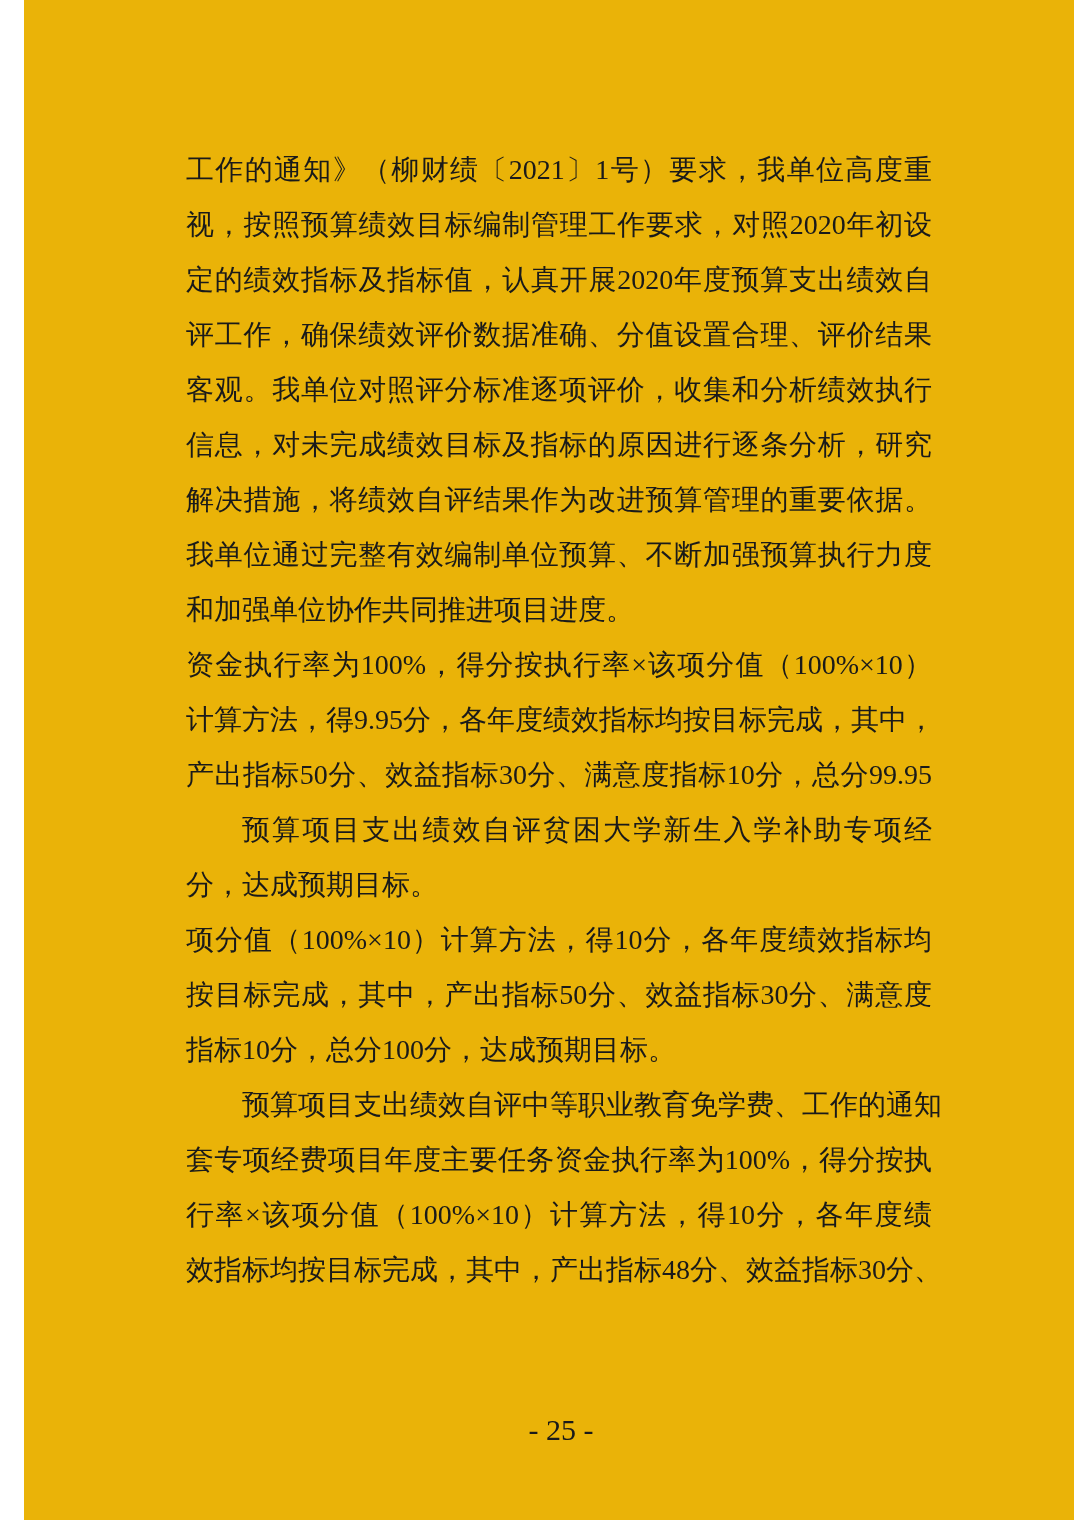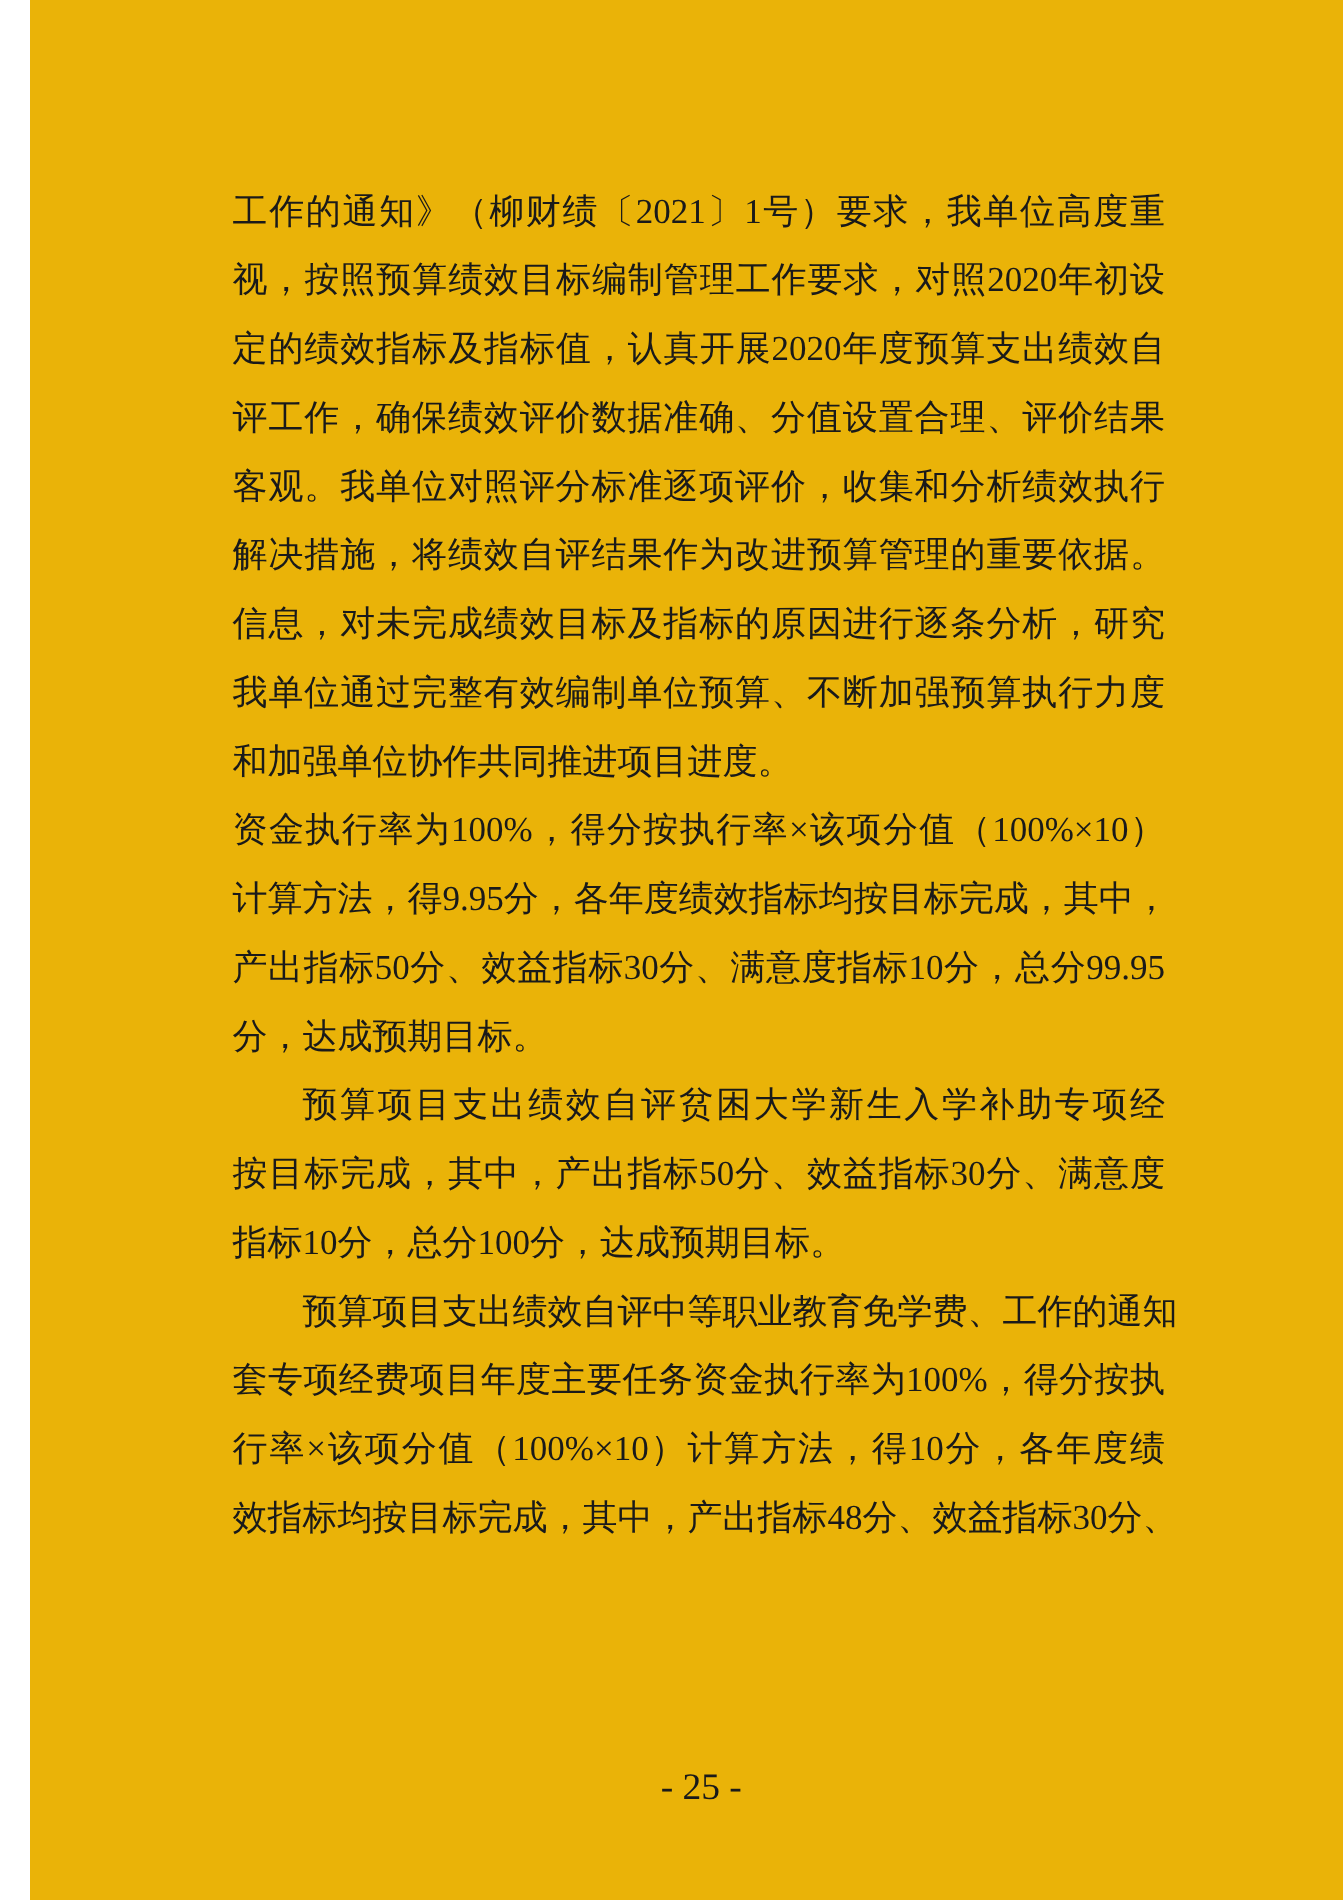--- a/index.html
+++ b/index.html
@@ -51,29 +51,30 @@
 </head>
 <body>
 
 <div class="page" style="background: #eab308; margin-left: 24px;">
   <div class="text-block" id="text-block" style="color: rgb(26, 26, 26);">
       <div class="line">工作的通知》（柳财绩〔2021〕1号）要求，我单位高度重</div>
       <div class="line">视，按照预算绩效目标编制管理工作要求，对照2020年初设</div>
       <div class="line">定的绩效指标及指标值，认真开展2020年度预算支出绩效自</div>
       <div class="line">评工作，确保绩效评价数据准确、分值设置合理、评价结果</div>
       <div class="line">客观。我单位对照评分标准逐项评价，收集和分析绩效执行</div>
+      <div class="line">信息，对未完成绩效目标及指标的原因进行逐条分析，研究</div>
       <div class="line">解决措施，将绩效自评结果作为改进预算管理的重要依据。</div>
-      <div class="line">信息，对未完成绩效目标及指标的原因进行逐条分析，研究</div>
       <div class="line">我单位通过完整有效编制单位预算、不断加强预算执行力度</div>
       <div class="line last">和加强单位协作共同推进项目进度。</div>
       <div class="line">资金执行率为100%，得分按执行率×该项分值（100%×10）</div>
       <div class="line">计算方法，得9.95分，各年度绩效指标均按目标完成，其中，</div>
       <div class="line">产出指标50分、效益指标30分、满意度指标10分，总分99.95</div>
+      <div class="line indent">预算项目支出绩效自评贫困大学新生入学补助专项经</div>
       <div class="line last">分，达成预期目标。</div>
-      <div class="line indent">预算项目支出绩效自评贫困大学新生入学补助专项经</div>
+      <div class="line">项分值（100%×10）计算方法，得10分，各年度绩效指标均</div>
       <div class="line">按目标完成，其中，产出指标50分、效益指标30分、满意度</div>
       <div class="line last">指标10分，总分100分，达成预期目标。</div>
       <div class="line indent">预算项目支出绩效自评中等职业教育免学费、工作的通知</div>
       <div class="line">套专项经费项目年度主要任务资金执行率为100%，得分按执</div>
       <div class="line">行率×该项分值（100%×10）计算方法，得10分，各年度绩</div>
       <div class="line">效指标均按目标完成，其中，产出指标48分、效益指标30分、</div>
     </div>
   <div class="footer" style="color: rgb(26, 26, 26);">- 25 -</div>
 </div>
 

